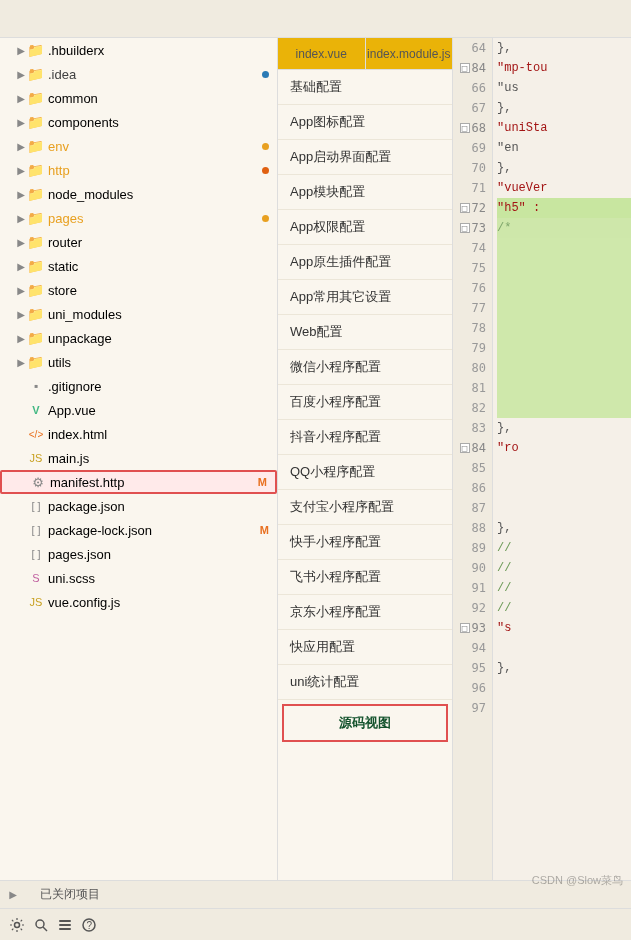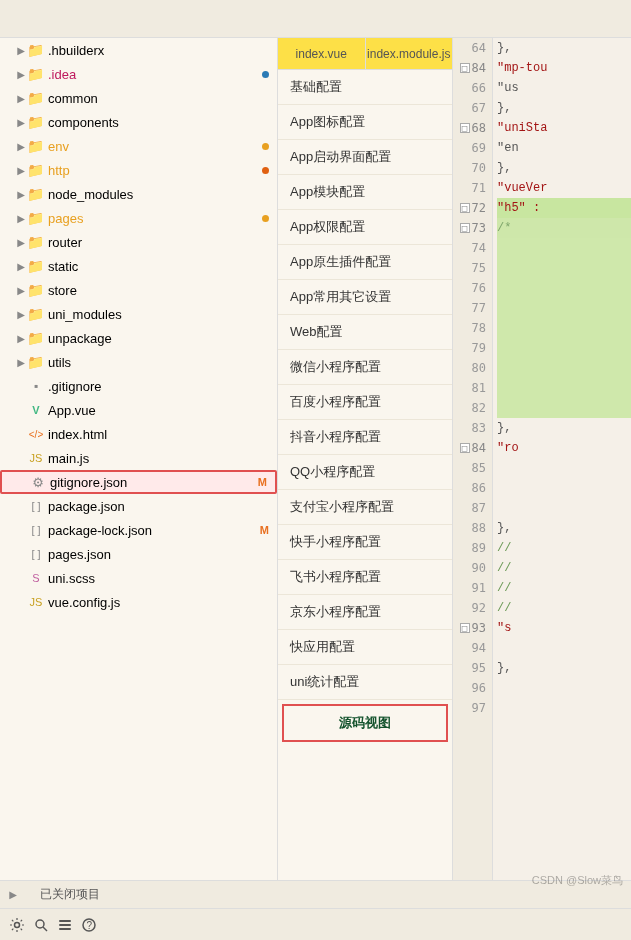--- a/index.html
+++ b/index.html
@@ -90,21 +90,21 @@
       width: 175px;
       background: #faf6ee;
       border-right: 1px solid #ddd;
       overflow-y: auto;
       flex-shrink: 0;
     }
 
     .menu-tabs {
       display: flex;
       border-bottom: 1px solid #ddd;
-      background: #fde047;
+      background: #eab308;
       height: 32px;
     }
     .menu-tab {
       flex: 1;
       display: flex;
       align-items: center;
       justify-content: center;
       font-size: 12px;
       cursor: pointer;
       color: #555;
@@ -251,21 +251,21 @@
       position: absolute;
       bottom: 52px;
       right: 8px;
       font-size: 11px;
       color: rgba(0,0,0,0.3);
     }
     .dot-blue { background: #2a7ab5; }
 
     
     .label-yellow { color: #e8a020; }
-    .label-blue { color: #be185d; }
+    .label-blue { color: #404040; }
 
     
     .vue-icon { color: #42b883; font-size: 11px; font-weight: bold; }
     .html-icon { color: #e87020; font-size: 11px; }
     .json-icon { color: #888; font-size: 11px; }
     .js-icon { color: #c8a020; font-size: 11px; }
     .scss-icon { color: #c060a0; font-size: 11px; }
     .settings-icon { color: #888; font-size: 11px; }
 
     .manifest-highlight {
@@ -411,21 +411,21 @@
       <span class="indent" style="width:8px"></span>
       <span style="width:12px; display:inline-block;"></span>
       <span class="icon js-icon">JS</span>
       <span class="label">main.js</span>
     </div>
 
     <div class="tree-item manifest-highlight">
       <span class="indent" style="width:8px"></span>
       <span style="width:12px; display:inline-block;"></span>
       <span class="icon settings-icon" style="font-size:13px;">⚙</span>
-      <span class="label">gitignore.json</span>
+      <span class="label">manifest.http</span>
       <span style="color:#e87020;font-size:11px;font-weight:bold;margin-left:4px;">M</span>
     </div>
 
     <div class="tree-item">
       <span class="indent" style="width:8px"></span>
       <span style="width:12px; display:inline-block;"></span>
       <span class="icon json-icon">[ ]</span>
       <span class="label">package.json</span>
     </div>
 

